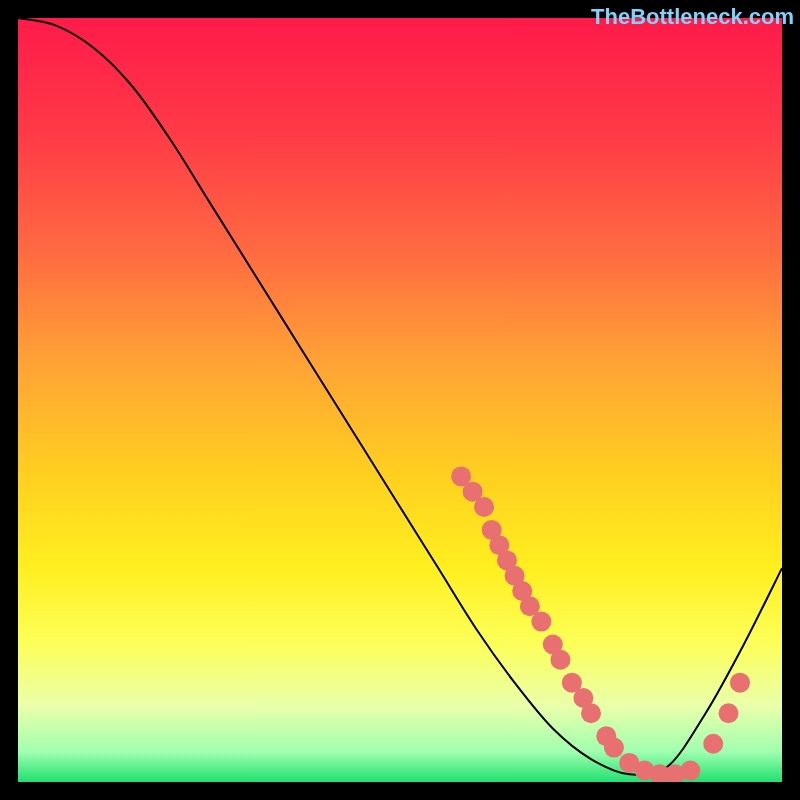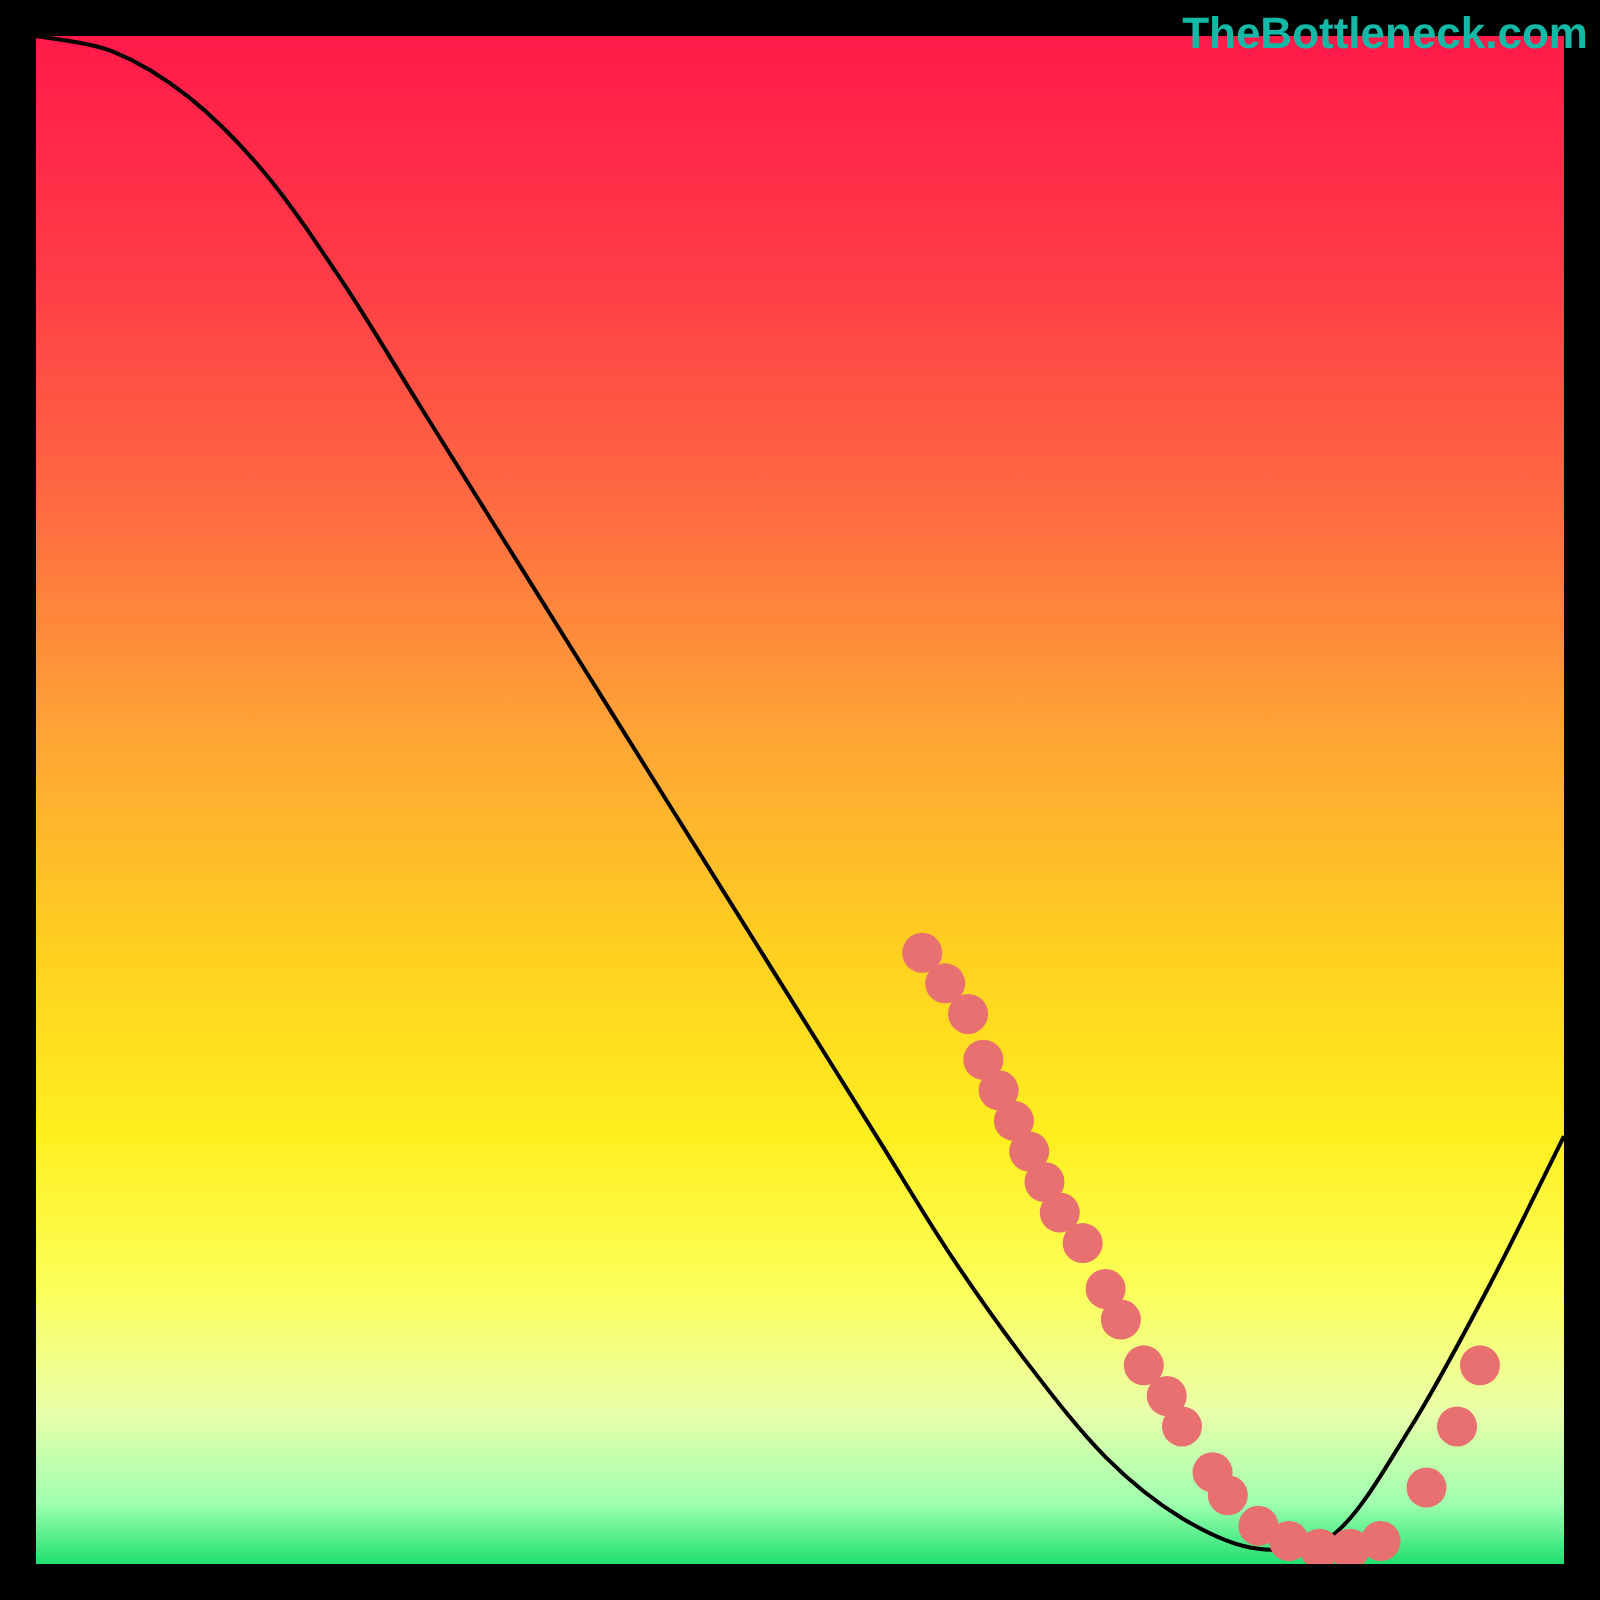--- a/index.html
+++ b/index.html
@@ -1,17 +1,17 @@
 <!DOCTYPE html>
 <html><head>
   <meta charset="utf-8">
   <style>
     * { margin: 0; padding: 0; box-sizing: border-box; }
     body { width: 800px; height: 800px; background: #000; position: relative; overflow: hidden; }
-    .watermark { position: absolute; top: 4px; right: 6px; color: #14b8a6; font-family: Arial, sans-serif; font-size: 22px; font-weight: bold; z-index: 10; }
+    .watermark { position: absolute; top: 4px; right: 6px; color: #7dd3fc; font-family: Arial, sans-serif; font-size: 22px; font-weight: bold; z-index: 10; }
     .plot-area { position: absolute; left: 18px; top: 18px; width: 764px; height: 764px; }
     .gradient-bg { position: absolute; left: 0; top: 0; width: 100%; height: 100%; }
     .curve-layer { position: absolute; left: 0; top: 0; width: 100%; height: 100%; }
   </style>
 </head>
 <body>
 
 <div class="watermark">TheBottleneck.com</div>
 
 <div class="plot-area">

